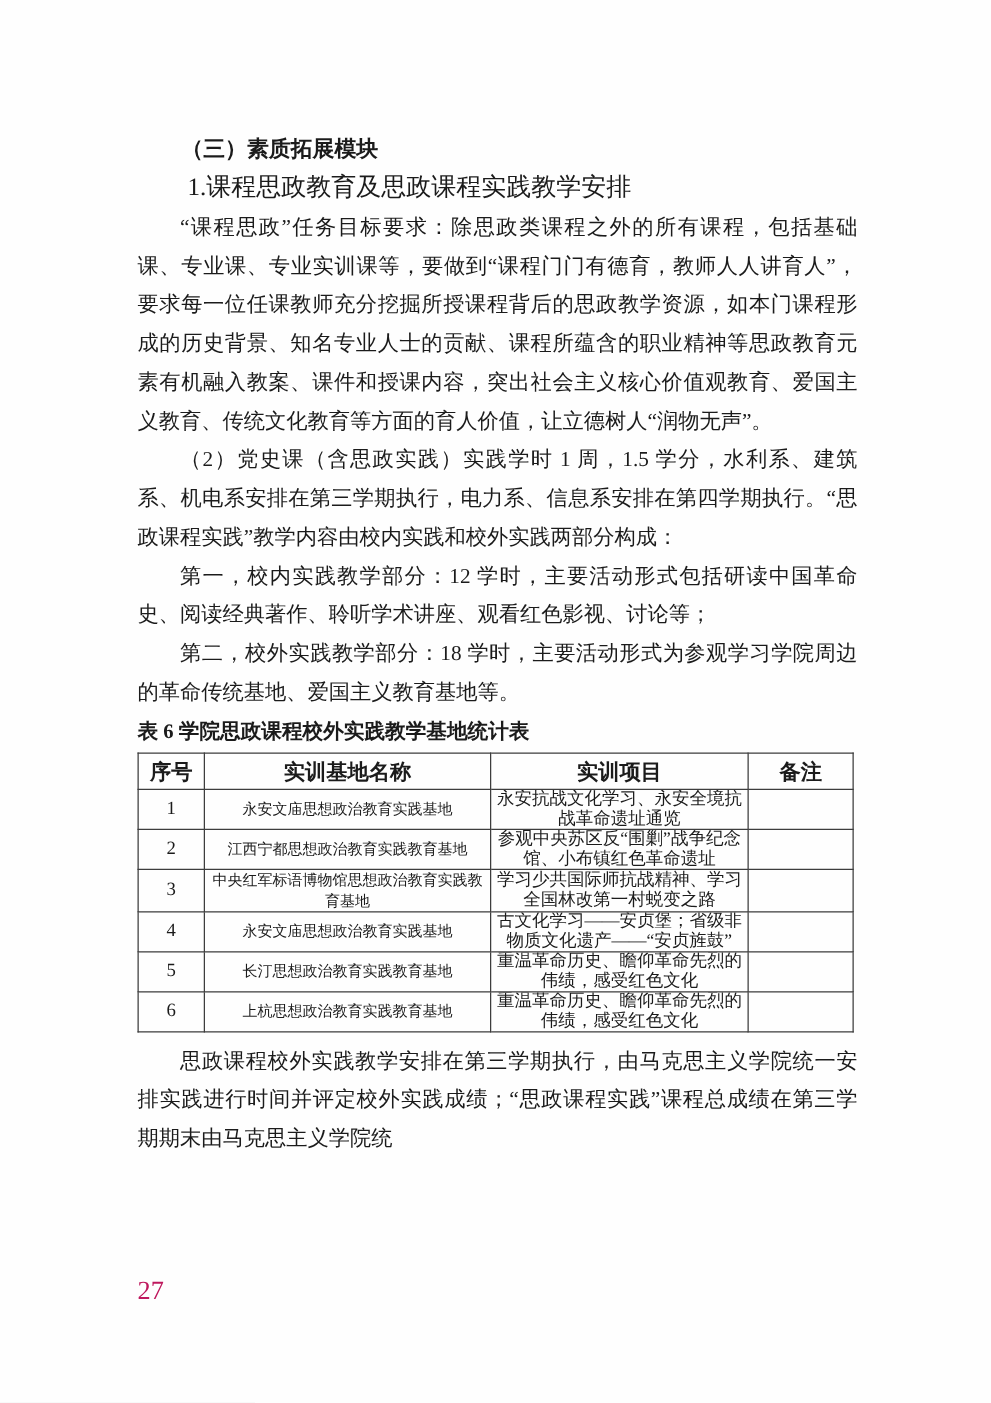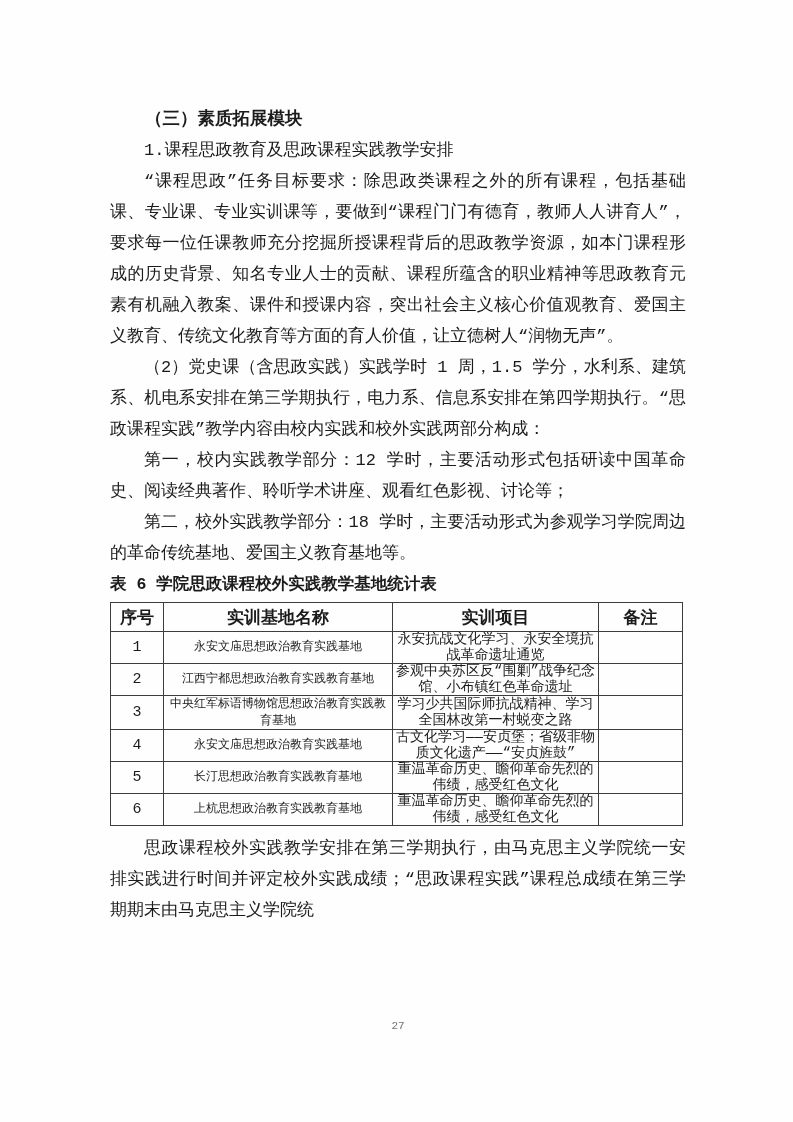--- a/index.html
+++ b/index.html
@@ -1,15 +1,15 @@
 <!DOCTYPE html>
 <html><head>
 <meta charset="utf-8">
 <style>
-  * { box-sizing: border-box; font-family: Liberation Mono, monospace; }
+  * { box-sizing: border-box; }
   html, body { margin: 0; padding: 0; }
   body {
     width: 793px; height: 1122px;
     background: #e8e8e8;
     font-family: "Liberation Serif", "DejaVu Serif", serif;
   }
   .page {
     position: relative;
     width: 793px; height: 1122px;
     background: #fefefe;
@@ -21,21 +21,21 @@
     left: 110px; top: 104px;
     width: 576px;
   }
   .h1 {
     font-weight: 700;
     font-size: 17.5px;
     line-height: 31px;
     text-indent: 2em;
   }
   .h2 {
-    font-size: 17px;
+    font-size: 20px;
     line-height: 31px;
     text-indent: 2em;
   }
   p.body {
     margin: 0;
     font-size: 17px;
     line-height: 31px;
     text-indent: 2em;
     text-align: justify;
   }
@@ -76,23 +76,22 @@
     text-align: center;
     font-size: 14px;
     line-height: 15.5px;
     padding: 1px 4px;
   }
   p.closing { margin-top: 7px; }
   .page-number {
     position: absolute;
     left: 110px; top: 1020px;
     width: 576px;
-    text-align: center;
-    font-size: 11px;
-    color: #737373;
+    font-size: 21px;
+    color: #be185d;
   }
 </style>
 </head>
 <body>
 
 <div class="page">
   <div class="content">
 
     <div class="h1">（三）素质拓展模块</div>
     <div class="h2">1.课程思政教育及思政课程实践教学安排</div>

